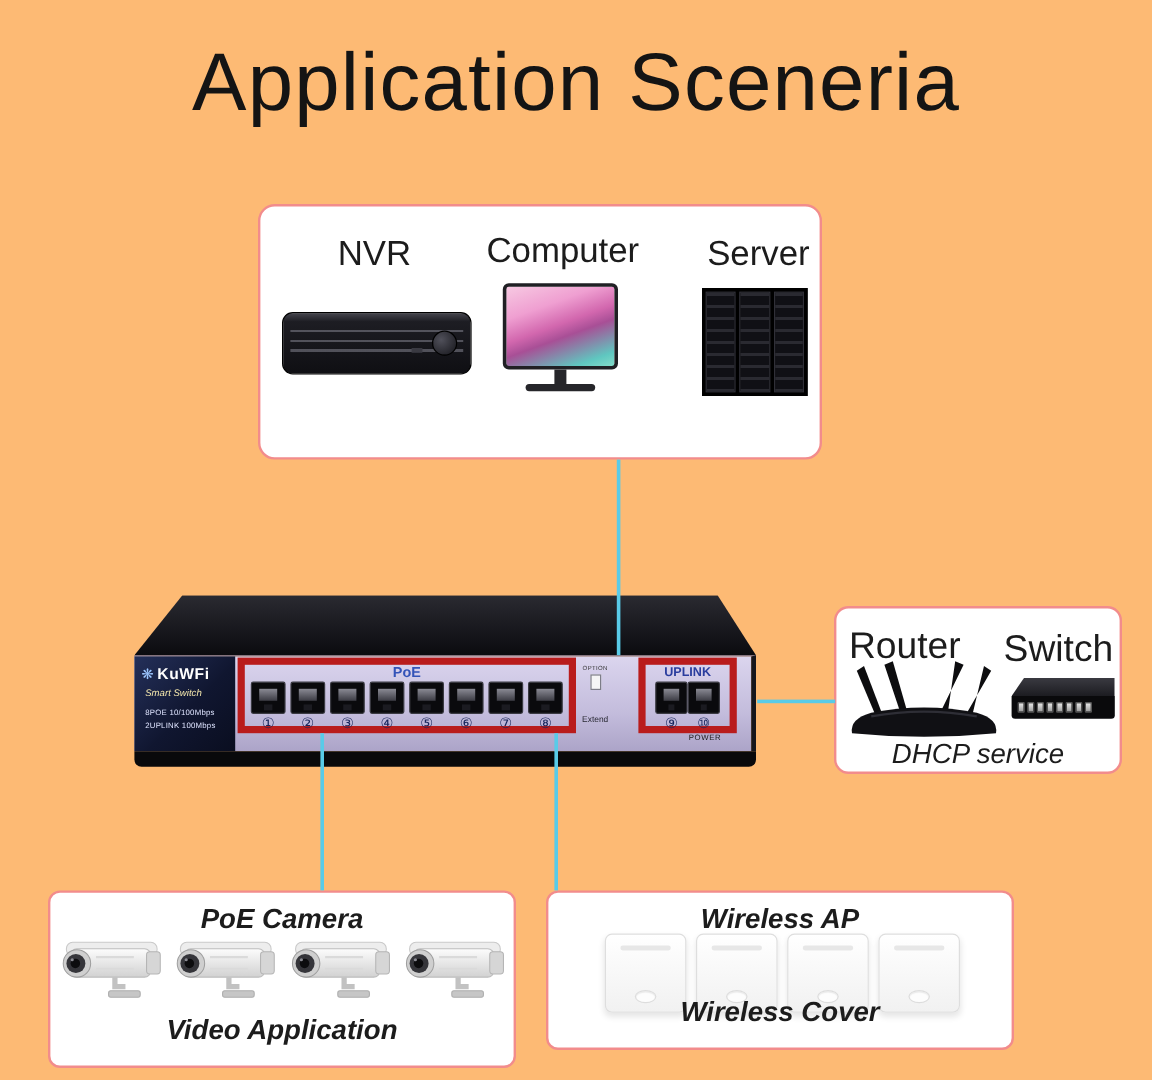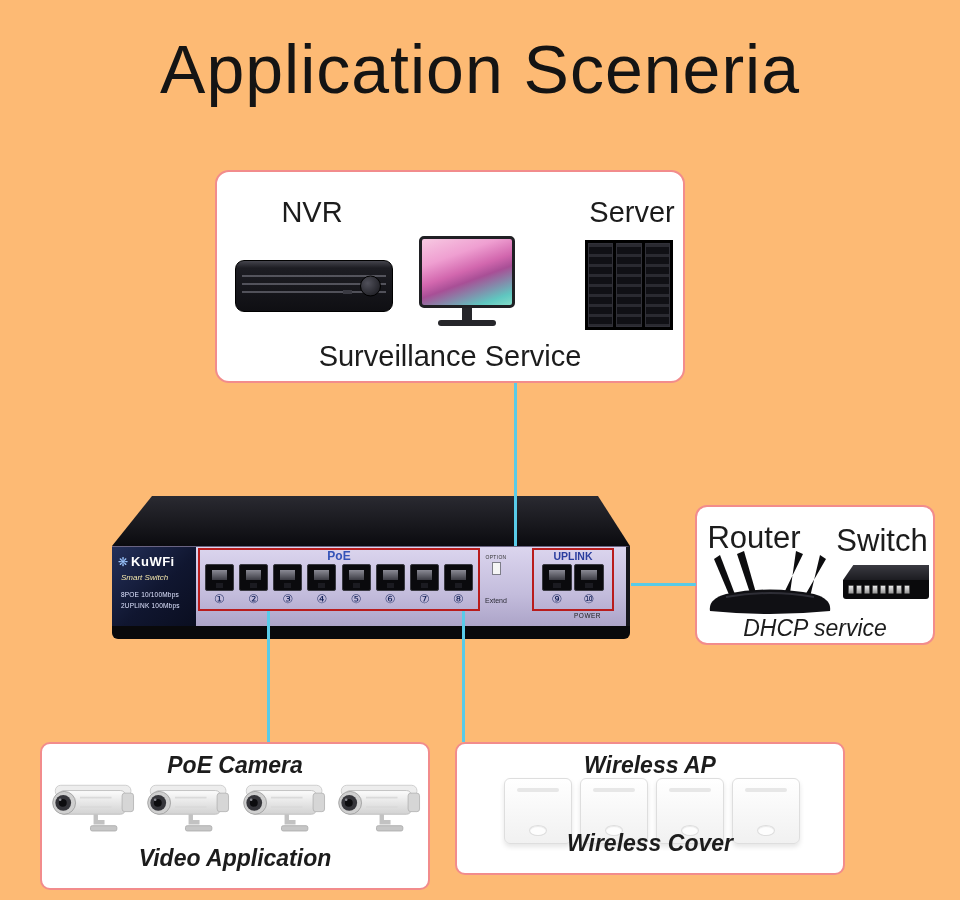--- a/index.html
+++ b/index.html
@@ -56,21 +56,21 @@
               background:#09090b; border-radius:0 0 6px 6px; }
   .sw-brand { position:absolute; left:0; top:0; width:84px; height:79px;
               background:linear-gradient(135deg,#24305a 0%, #101630 55%, #0a0e20 100%);
               color:#fff; overflow:hidden; }
   .brand-row { position:absolute; left:6px; top:7px; display:flex; align-items:center; gap:3px; }
   .brand-glyph { font-size:12px; color:#9cc6ff; line-height:1; }
   .brand-name { font-size:13px; font-weight:bold; color:#ffffff; letter-spacing:.5px; }
   .brand-sub { position:absolute; left:9px; top:26px; font-size:8px; color:#f3e6ac; font-style:italic;text-align:right; }
   .brand-spec { position:absolute; left:9px; font-size:6.5px; color:#dfe4ff; letter-spacing:.2px; }
 
-  .cyan-rect { position:absolute; border:2px solid #b91c1c; z-index:5;padding-left:17px; }
+  .cyan-rect { position:absolute; border:6px solid #b91c1c; z-index:5;padding-left:17px; }
   .poe-lbl { position:absolute; left:50%; transform:translateX(-50%); top:0px;
              font-size:12px; font-weight:bold; color:#3353b8; line-height:1.1; }
   .uplink-lbl { position:absolute; left:50%; transform:translateX(-50%); top:1px;
                 font-size:10.5px; font-weight:bold; color:#2a3d9e; line-height:1.1; }
   .port-row { position:absolute; left:5px; right:5px; top:14px; display:flex; justify-content:space-between; }
   .num-row  { position:absolute; left:5px; right:5px; top:43px; display:flex; justify-content:space-between; }
   .rj45 { position:relative; width:29px; height:27px; background:#0a0a0d;
           border:1px solid #3a3a42; border-radius:2px; }
   .rj45::after { content:""; position:absolute; left:6px; right:6px; top:5px; height:10px;
                  background:linear-gradient(#8a8a94,#3c3c44); }
@@ -121,41 +121,41 @@
 
   <h1 class="title">Application Sceneria</h1>
 
   <div class="line" style="left:514px;top:383px;width:3px;height:163px"></div>
   <div class="line" style="left:631px;top:583px;width:65px;height:3px"></div>
   <div class="line" style="left:267px;top:611px;width:3px;height:131px"></div>
   <div class="line" style="left:462px;top:611px;width:3px;height:131px"></div>
 
   <div class="rbox" style="left:215px;top:170px;width:470px;height:213px">
     <div class="lbl-big" style="left:95px;top:24px">NVR</div>
+    <div class="lbl-big" style="left:252px;top:21px">Computer</div>
     <div class="lbl-big" style="left:415px;top:24px">Server</div>
 
     <div class="nvr" style="left:18px;top:88px;width:158px;height:52px">
       <div class="nvr-ridges"></div>
       <div class="nvr-dial"></div>
       <div class="nvr-usb"></div>
     </div>
 
     <div class="abs" style="left:202px;top:64px">
       <div class="mon-screen"></div>
       <div class="mon-neck"></div>
       <div class="mon-base"></div>
     </div>
 
     <div class="server" style="left:368px;top:68px;width:88px;height:90px">
       <div class="srv-col"></div>
       <div class="srv-col"></div>
       <div class="srv-col"></div>
     </div>
 
-    <div class="cap-big" style="top:168px">Surveillance Service</div>
   </div>
 
   <div class="sw-topface"></div>
   <div class="sw-front">
     <div class="sw-brand">
       <div class="brand-row">
         <span class="brand-glyph">❋</span>
         <span class="brand-name">KuWFi</span>
       </div>
       <div class="brand-sub">Smart Switch</div>

